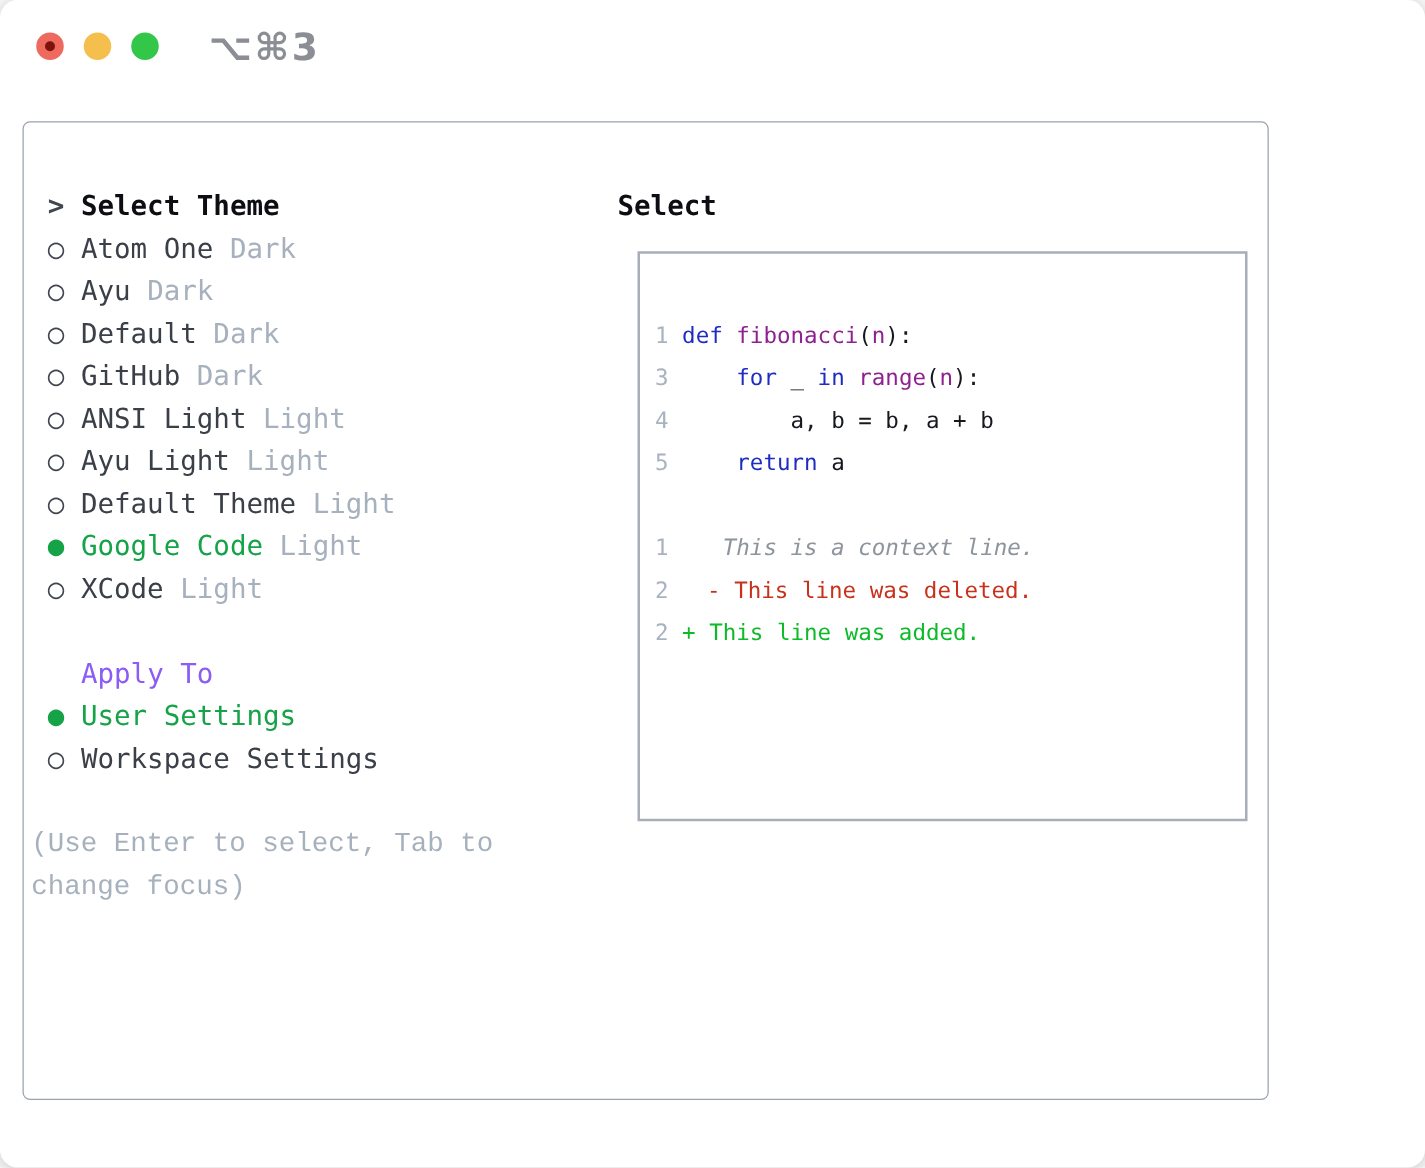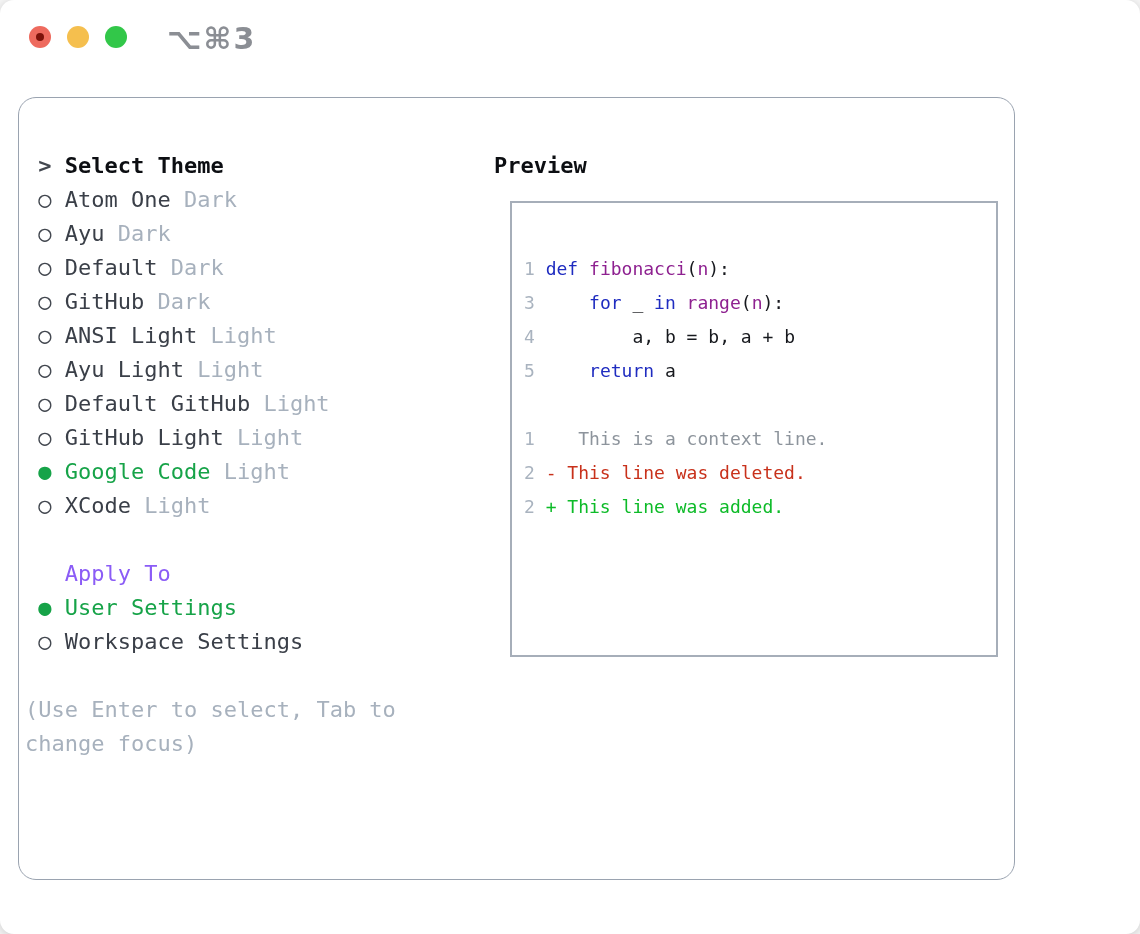--- a/index.html
+++ b/index.html
@@ -20,49 +20,49 @@
   .light{width:22px;height:22px;border-radius:50%;position:relative;}
   .light.red{background:var(--traffic-red);}
   .light.red::after{content:"";position:absolute;left:7px;top:7px;width:8px;height:8px;
                     border-radius:50%;background:var(--traffic-red-dot);}
   .light.yellow{background:var(--traffic-yellow);}
   .light.green{background:var(--traffic-green);}
   .win-title{position:absolute;left:167px;top:21px;font-family:"DejaVu Sans",sans-serif;
              font-size:30px;font-weight:bold;color:var(--title-gray);letter-spacing:2px;}
   
   .panel{position:absolute;left:18px;top:97px;width:995px;height:781px;
-         border:1.5px solid var(--panel-border);border-radius:18px;background:#fff;}
+         border:1.5px solid var(--panel-border);border-radius:6px;background:#fff;}
   .left-col{position:absolute;left:6px;top:51px;width:452px;font-size:22px;line-height:34px;
             color:var(--text-dark);}
   .row{height:34px;white-space:pre;}
   .row .marker{color:#42474f;}
   .row.selected .marker, .row.selected .name{color:var(--accent-green);}
   .hdr{font-weight:bold;color:var(--header);}
   .pad1{padding-left:1ch;}
   .pad3{padding-left:3ch;}
   .ml1{margin-left:1ch;}
   .name{color:var(--text-dark);}
   .tag{color:var(--muted);}
   .blank{height:34px;}
-  .help{color:var(--muted);width:430px;line-height:34px;}
+  .help{color:var(--muted);width:430px;line-height:34px;font-family:Liberation Mono, monospace;}
   
   .right-col{position:absolute;left:475px;top:51px;}
   .preview-hdr{font-size:22px;line-height:34px;font-weight:bold;color:var(--header);}
   .preview-box{margin-top:18px;margin-left:16px;width:472px;height:403px;
                border:2px solid var(--preview-border);background:#fff;
                padding:49px 0 0 12px;box-sizing:content-box;overflow:hidden;}
   .pline{height:34px;white-space:pre;font-size:18px;line-height:34px;color:var(--plain);}
   .num{color:var(--gutter);}
   .kw{color:var(--kw);}
   .fn{color:var(--fn);}
   .lit{color:var(--lit);}
   .pl{color:var(--plain);}
   .var{color:var(--plain);}
-  .ctx{color:var(--ctx);}
-  .del{color:var(--del);}
+  .ctx{color:var(--ctx);font-style:italic;}
+  .del{color:var(--del);margin-left:20px;}
   .add{color:var(--add);margin-top:17px;}
 </style>
 </head>
 <body>
 
 <div class="window">
 
   <div class="lights">
     <span class="light red"></span>
     <span class="light yellow"></span>
@@ -74,37 +74,36 @@
 
     <div class="left-col">
       <div class="row pad1"><span class="marker hdr">&gt;</span><span class="hdr ml1">Select Theme</span></div>
       <div id="theme-list">
           <div class="row pad1"><span class="marker">○</span><span class="name ml1">Atom One</span><span class="tag ml1">Dark</span></div>
           <div class="row pad1"><span class="marker">○</span><span class="name ml1">Ayu</span><span class="tag ml1">Dark</span></div>
           <div class="row pad1"><span class="marker">○</span><span class="name ml1">Default</span><span class="tag ml1">Dark</span></div>
           <div class="row pad1"><span class="marker">○</span><span class="name ml1">GitHub</span><span class="tag ml1">Dark</span></div>
           <div class="row pad1"><span class="marker">○</span><span class="name ml1">ANSI Light</span><span class="tag ml1">Light</span></div>
           <div class="row pad1"><span class="marker">○</span><span class="name ml1">Ayu Light</span><span class="tag ml1">Light</span></div>
-          <div class="row pad1"><span class="marker">○</span><span class="name ml1">Default GitHub</span><span class="tag ml1">Light</span></div>
-          <div class="row pad1"><span class="marker">○</span><span class="name ml1">GitHub Light</span><span class="tag ml1">Light</span></div>
+          <div class="row pad1"><span class="marker">○</span><span class="name ml1">Default Theme</span><span class="tag ml1">Light</span></div>
           <div class="row pad1 selected"><span class="marker">●</span><span class="name ml1">Google Code</span><span class="tag ml1">Light</span></div>
           <div class="row pad1"><span class="marker">○</span><span class="name ml1">XCode</span><span class="tag ml1">Light</span></div>
         </div>
       <div class="blank"></div>
       <div class="row pad3"><span class="hdr" style="color:#8b5cf6;font-weight:normal;">Apply To</span></div>
       <div id="apply-list">
           <div class="row pad1 selected"><span class="marker">●</span><span class="name ml1">User Settings</span></div>
           <div class="row pad1"><span class="marker">○</span><span class="name ml1">Workspace Settings</span></div>
         </div>
       <div class="blank"></div>
       <div class="help">(Use Enter to select, Tab to change focus)</div>
     </div>
 
     <div class="right-col">
-      <div class="preview-hdr">Preview</div>
+      <div class="preview-hdr">Select</div>
       <div class="preview-box">
         <div id="code-lines">
             <div class="pline"><span class="num">1 </span><span class="kw">def</span><span class="pl"> </span><span class="fn">fibonacci</span><span class="pl">(</span><span class="fn">n</span><span class="pl">):</span></div>
             <div class="pline"><span class="num">3 </span><span class="pl">    </span><span class="kw">for</span><span class="pl"> _ </span><span class="kw">in</span><span class="pl"> </span><span class="fn">range</span><span class="pl">(</span><span class="fn">n</span><span class="pl">):</span></div>
             <div class="pline"><span class="num">4 </span><span class="pl">        </span><span class="var">a</span><span class="pl">, </span><span class="var">b</span><span class="pl"> = </span><span class="var">b</span><span class="pl">, </span><span class="var">a</span><span class="pl"> + </span><span class="var">b</span></div>
             <div class="pline"><span class="num">5 </span><span class="pl">    </span><span class="kw">return</span><span class="pl"> </span><span class="var">a</span></div>
             <div class="pline"><span class="num">  </span></div>
             <div class="pline"><span class="num">1 </span><span class="pl">   </span><span class="ctx">This is a context line.</span></div>
             <div class="pline"><span class="num">2 </span><span class="del">- This line was deleted.</span></div>
             <div class="pline"><span class="num">2 </span><span class="add">+ This line was added.</span></div>

